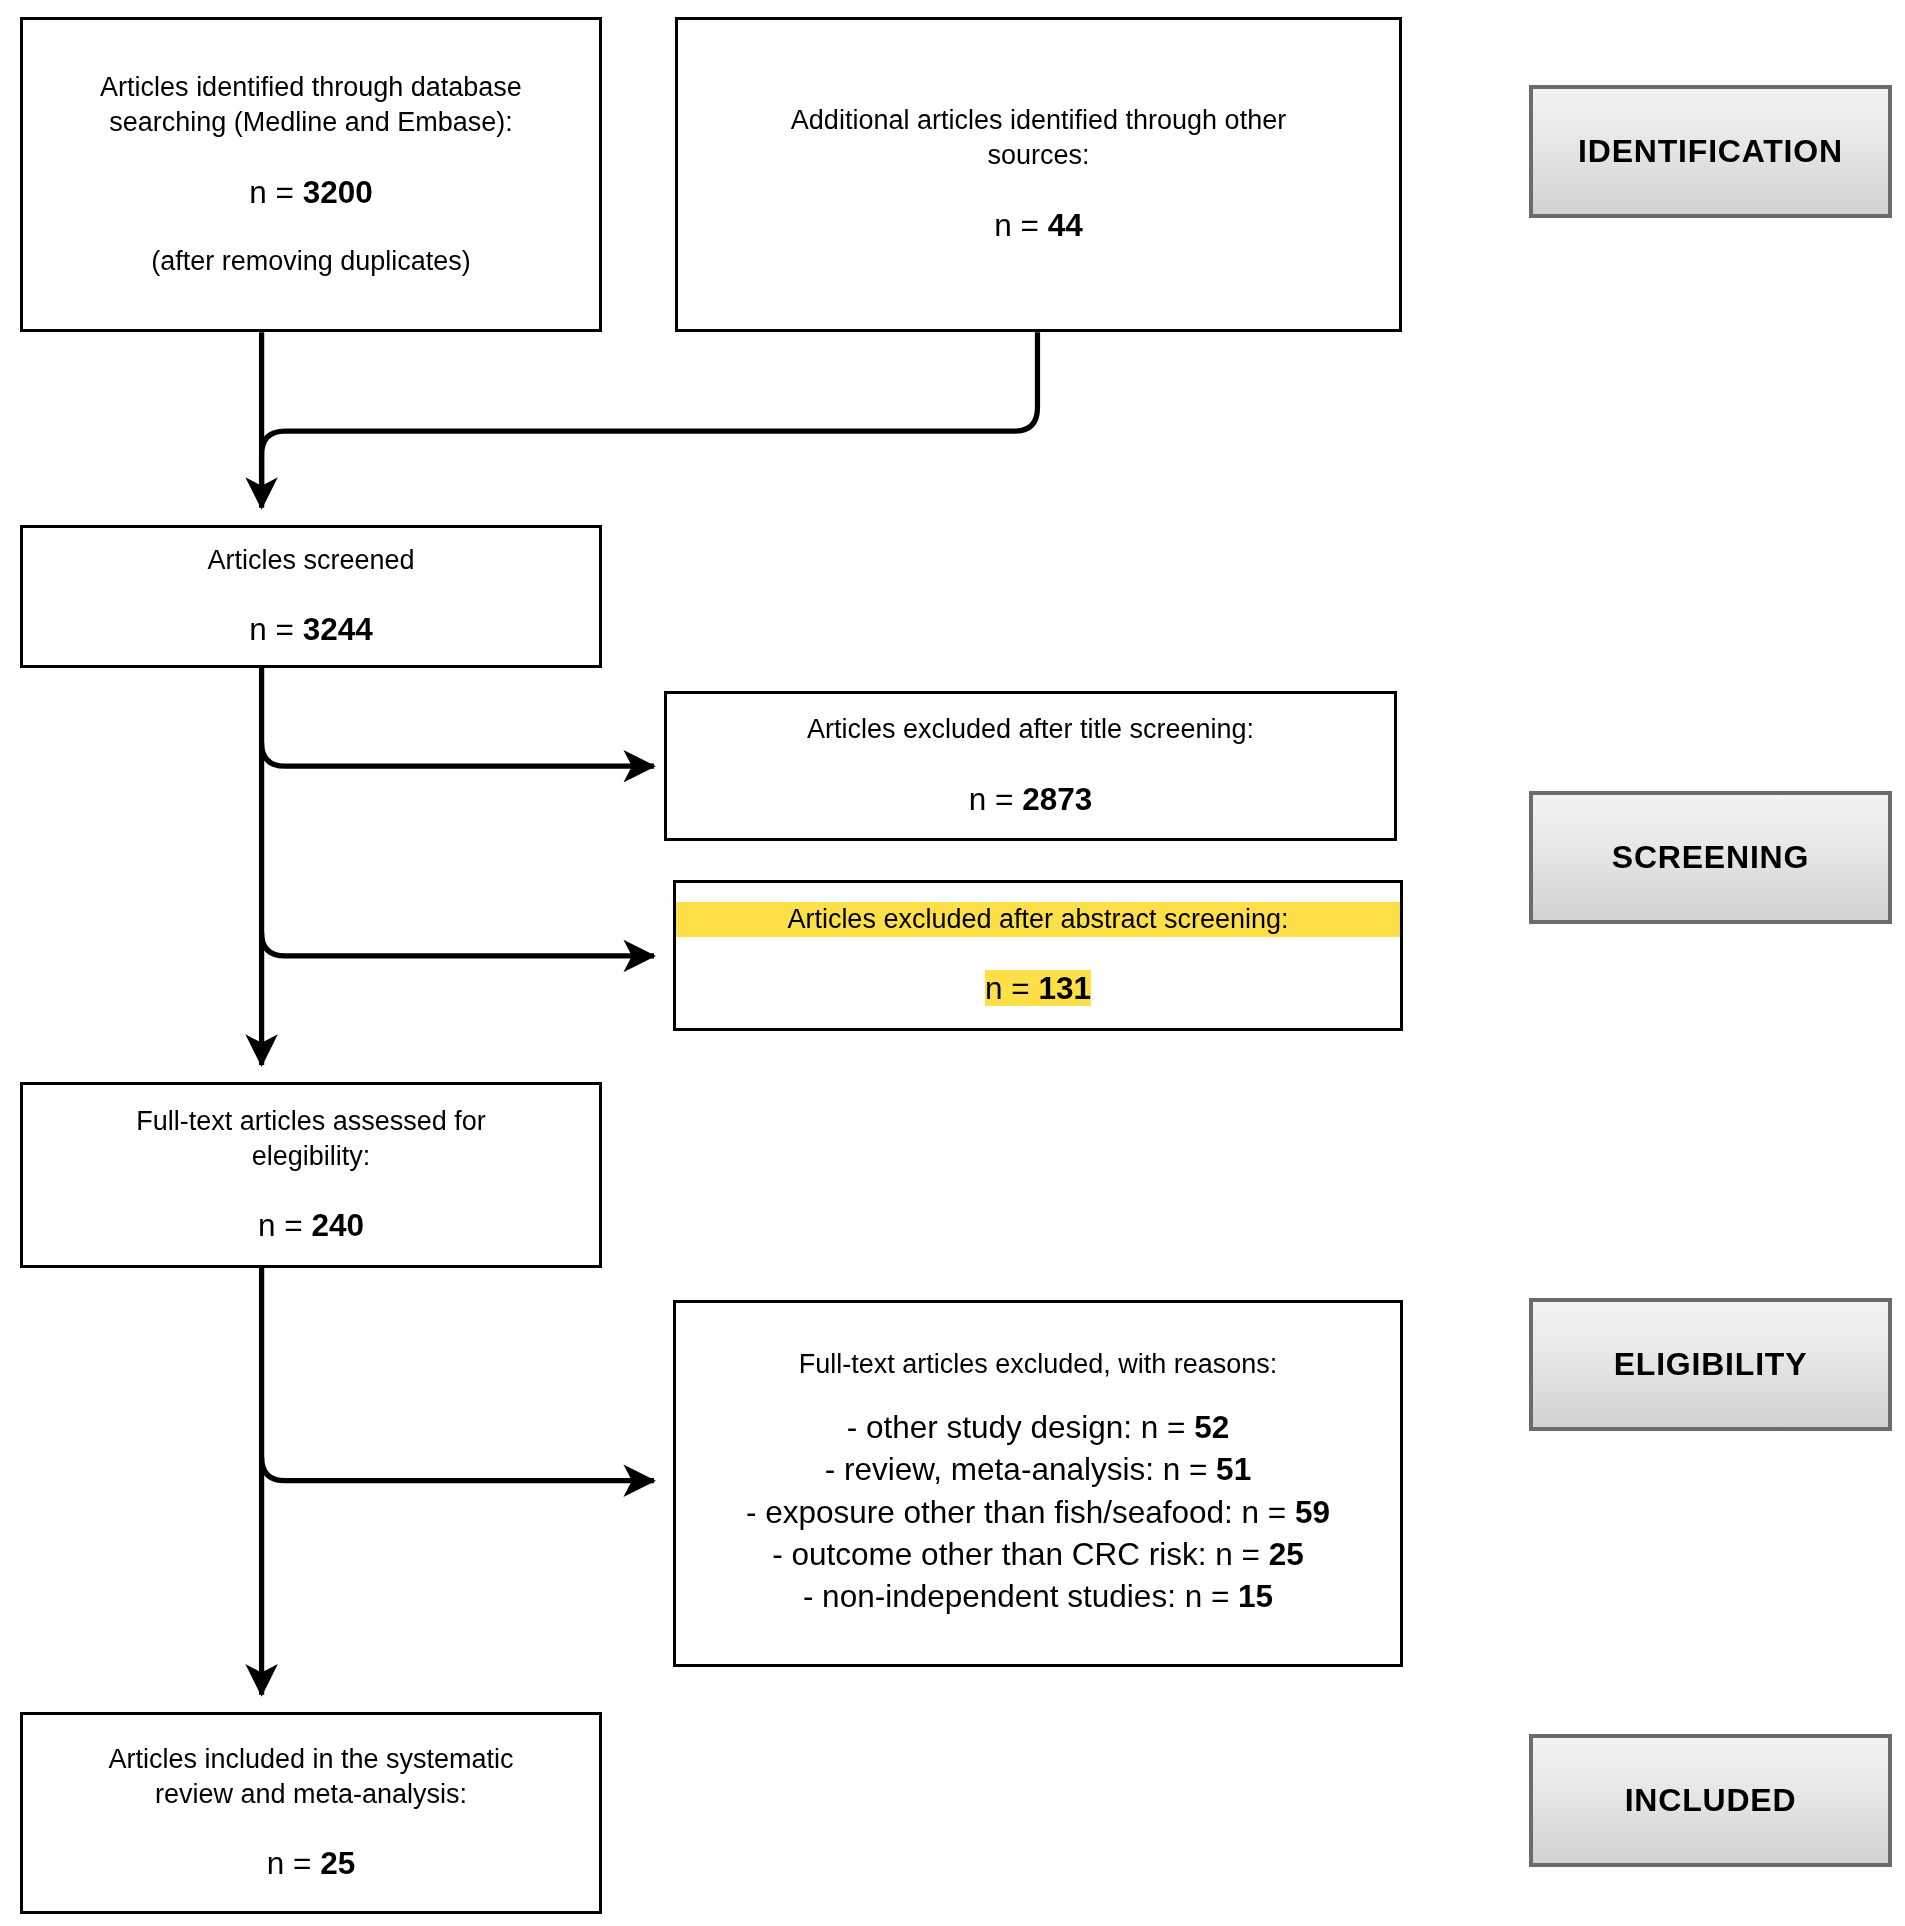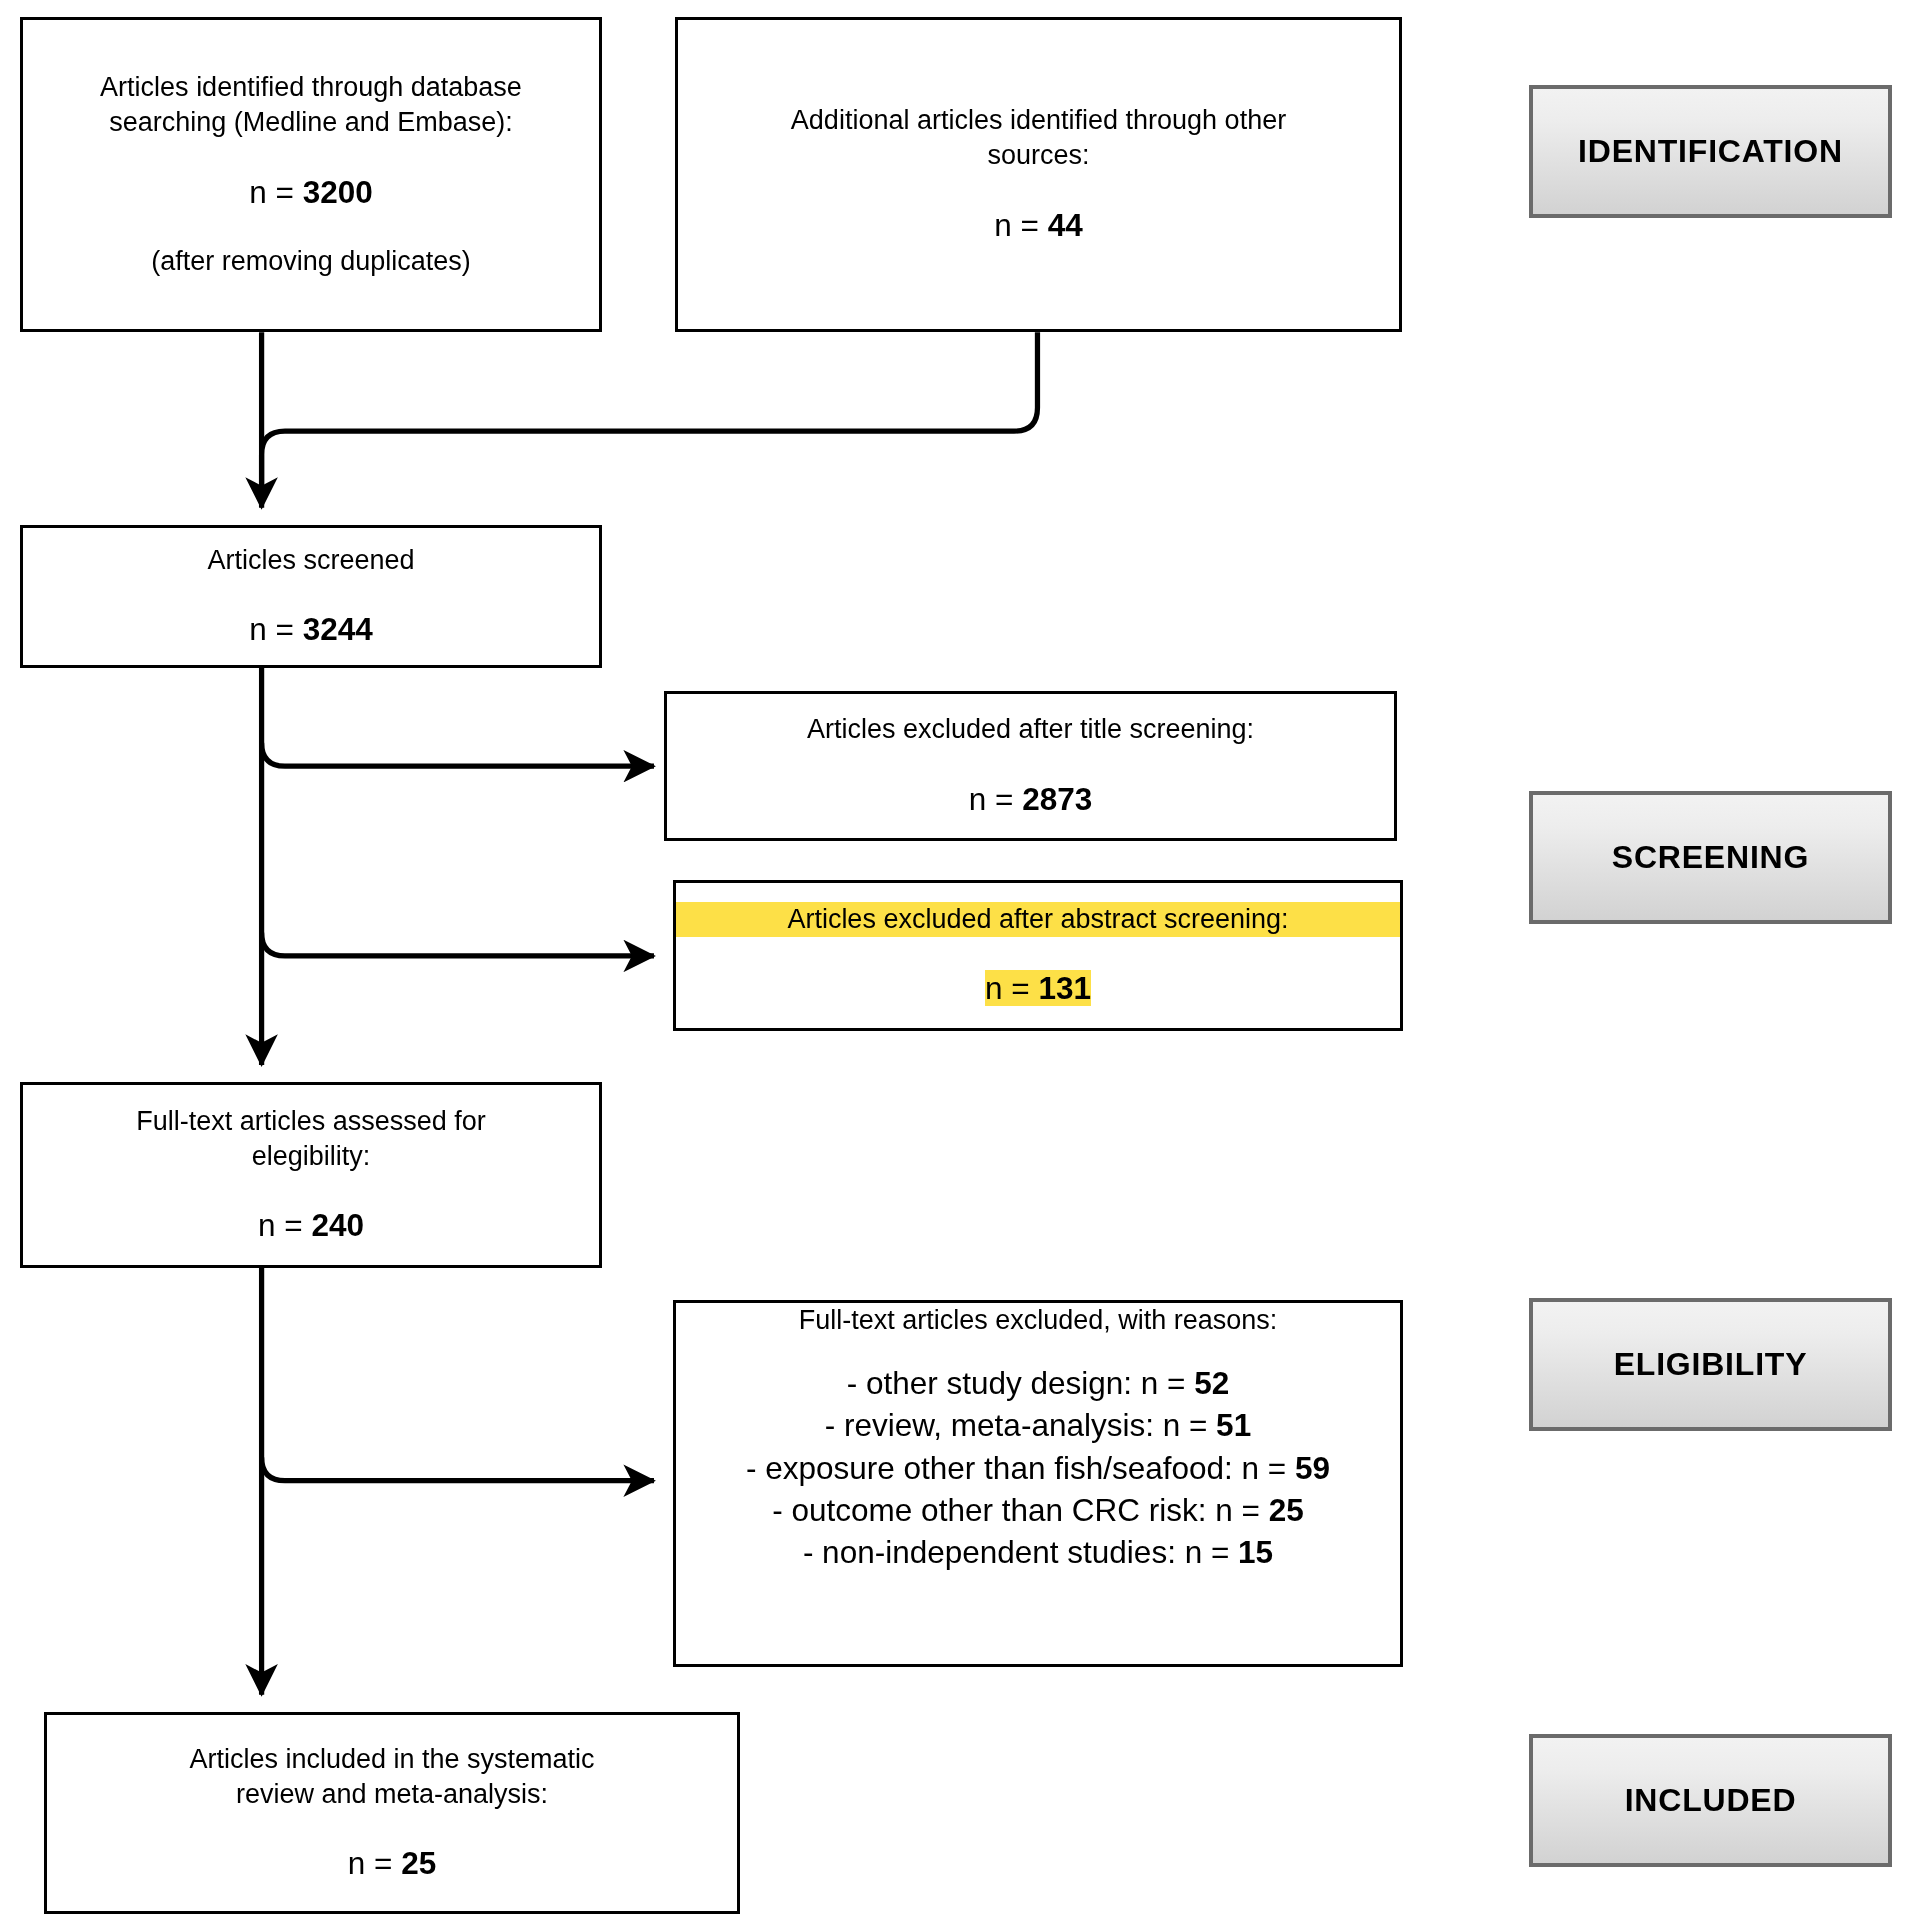--- a/index.html
+++ b/index.html
@@ -45,24 +45,24 @@
   .hl{background:#fde047;}
 
   
   #box-db        {left:20px;  top:17px;   width:582px; height:315px;}
   #box-other     {left:675px;top:17px;   width:727px; height:315px;}
   #box-screened  {left:20px;  top:525px; width:582px; height:143px;}
   #box-exc-title {left:664px;top:691px; width:733px; height:150px;}
   #box-exc-abs   {left:673px;top:880px; width:730px; height:151px;}
   #box-fulltext  {left:20px;  top:1082px; width:582px; height:186px;}
   #box-exc-reason{left:673px;top:1300px; width:730px; height:367px;}
-  #box-included  {left:20px;  top:1712px; width:696px; height:202px;margin-left:24px;}
+  #box-included  {left:20px;  top:1712px; width:582px; height:202px;}
 
   #box-db .pad, #box-other .pad{padding:0 28px;}
-  #box-exc-reason{justify-content:flex-start;}
+  #box-exc-reason{justify-content:flex-start;padding-top:44px;}
   #box-exc-reason .reasons{margin-top:24px;width:100%;}
   #box-exc-reason .reasons .ln{font-size:31.5px;line-height:1.34;}
 
   
   .stage{
     position:absolute;
     box-sizing:border-box;
     border:4.4px solid #6b6b6b;
     background:linear-gradient(to bottom,#f2f2f2 0%,#ededed 25%,#e2e2e2 55%,#d2d2d2 100%);
     display:flex;

